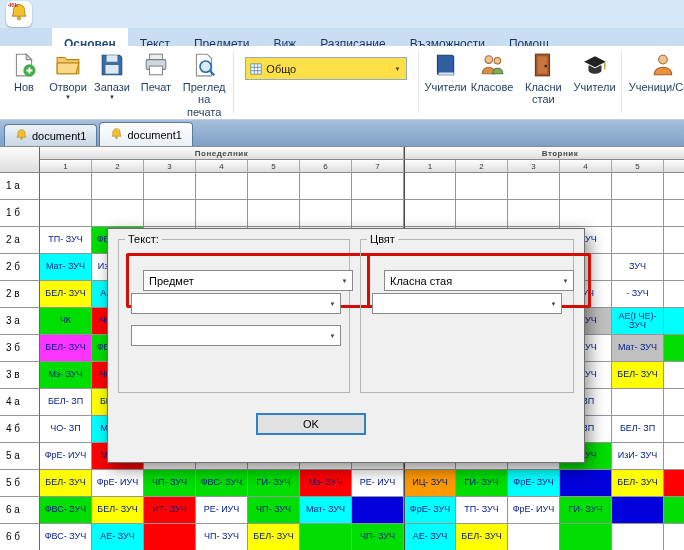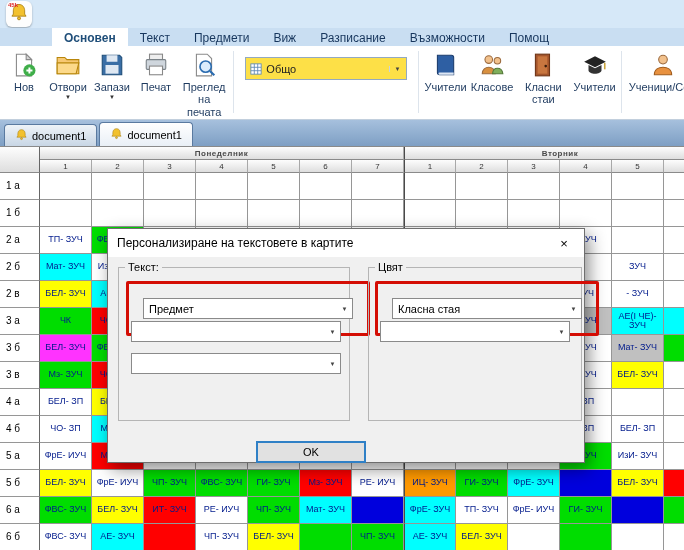--- a/index.html
+++ b/index.html
@@ -9,21 +9,21 @@
   
   .titlebar{position:absolute;top:0;left:0;right:0;height:28px;background:#d6e8f8;
             display:flex;align-items:center;padding-left:6px;}
   .app-logo{width:26px;height:26px;background:#fdfdfd;border-radius:6px;position:relative;
             display:flex;align-items:center;justify-content:center;box-shadow:0 1px 2px rgba(0,0,0,.3);}
   .app-logo .badge{position:absolute;top:1px;left:2px;font-size:6px;font-weight:bold;color:#d22;}
 
   
   .ribbon-tabs{position:absolute;top:28px;left:0;right:0;height:18px;background:#c9def2;
                display:flex;align-items:stretch;padding-left:52px;}
-  .rtab{padding:1px 12px;font-size:12px;line-height:18px;color:#17365d;white-space:nowrap;cursor:default;}
+  .rtab{padding:7px 12px;font-size:12px;line-height:18px;color:#17365d;white-space:nowrap;cursor:default;}
   .rtab.active{background:#fff;font-weight:bold;color:#1f4e79;}
 
   
   .ribbon{position:absolute;top:46px;left:0;right:0;height:74px;background:#fff;
           border-bottom:1px solid #c2cfdd;display:flex;align-items:flex-start;
           padding:3px 0 0 2px;box-sizing:border-box;}
   .rgroup{display:flex;align-items:flex-start;}
   .vsep{width:1px;background:#dde4ec;height:62px;margin:2px 3px;flex:none;}
   .big-btn{display:flex;flex-direction:column;align-items:center;padding:3px 4px 0 4px;
            min-width:36px;font-size:11px;color:#1e3a5f;text-align:center;line-height:1.12;}
@@ -66,21 +66,21 @@
   .dialog{position:absolute;left:107px;top:228px;width:478px;height:235px;background:#f0f0f0;
           border:1px solid #6e6e6e;box-shadow:4px 6px 16px rgba(0,0,0,.45);z-index:10;box-sizing:border-box;}
   .dlg-title{height:28px;background:#fff;display:flex;align-items:center;padding-left:9px;
              font-size:12px;color:#000;}
   .dlg-close{margin-left:auto;width:40px;height:28px;display:flex;align-items:center;justify-content:center;
              font-size:13px;color:#000;background:transparent;border:none;font-family:inherit;}
   .dlg-body{position:relative;height:207px;}
   fieldset.grp{position:absolute;border:1px solid #b5b5b5;margin:0;padding:0;top:4px;height:158px;background:transparent;}
   .grp legend{font-size:11px;color:#000;padding:0 3px;margin-left:6px;}
   .grp.gtext{left:10px;width:230px;}
-  .grp.gcolor{left:260px;width:212px;}
+  .grp.gcolor{left:252px;width:212px;}
   .combo{height:21px;background:#fff;border:1px solid #8a8a8a;display:flex;align-items:center;
          font-size:11px;color:#000;padding-left:5px;box-sizing:border-box;}
   .combo .arr{margin-left:auto;width:15px;text-align:center;font-size:6px;color:#444;}
   .redbox{position:absolute;border:3px solid #d40d04;padding:14px;border-radius:2px;}
   .gtext .redbox{left:7px;top:8px;}
   .gtext .combo{width:210px;}
   .gtext .c2{position:absolute;left:12px;top:48px;}
   .gtext .c3{position:absolute;left:12px;top:80px;}
   .gcolor .redbox{left:6px;top:8px;}
   .gcolor .combo{width:190px;}
@@ -479,24 +479,20 @@
       <div class="tt-cell day-sep" style="grid-column:9;grid-row:16;background:#00ffff">АЕ- ЗУЧ</div>
       <div class="tt-cell" style="grid-column:10;grid-row:16;background:#ffff00">БЕЛ- ЗУЧ</div>
       <div class="tt-cell" style="grid-column:11;grid-row:16;background:#ffffff"></div>
       <div class="tt-cell" style="grid-column:12;grid-row:16;background:#00dd00"></div>
       <div class="tt-cell" style="grid-column:13;grid-row:16;background:#ffffff"></div>
       <div class="tt-cell" style="grid-column:14;grid-row:16;background:#ffffff"></div>
     </div>
 </div>
 
 <div class="dialog">
-  <div class="dlg-title">
-    <span>Персонализиране на текстовете в картите</span>
-    <button class="dlg-close">×</button>
-  </div>
   <div class="dlg-body">
     <fieldset class="grp gtext">
       <legend>Текст:</legend>
       <div class="redbox">
         <div class="combo">
           <span>Предмет</span>
           <span class="arr">▼</span>
         </div>
       </div>
       <div class="combo c2">

